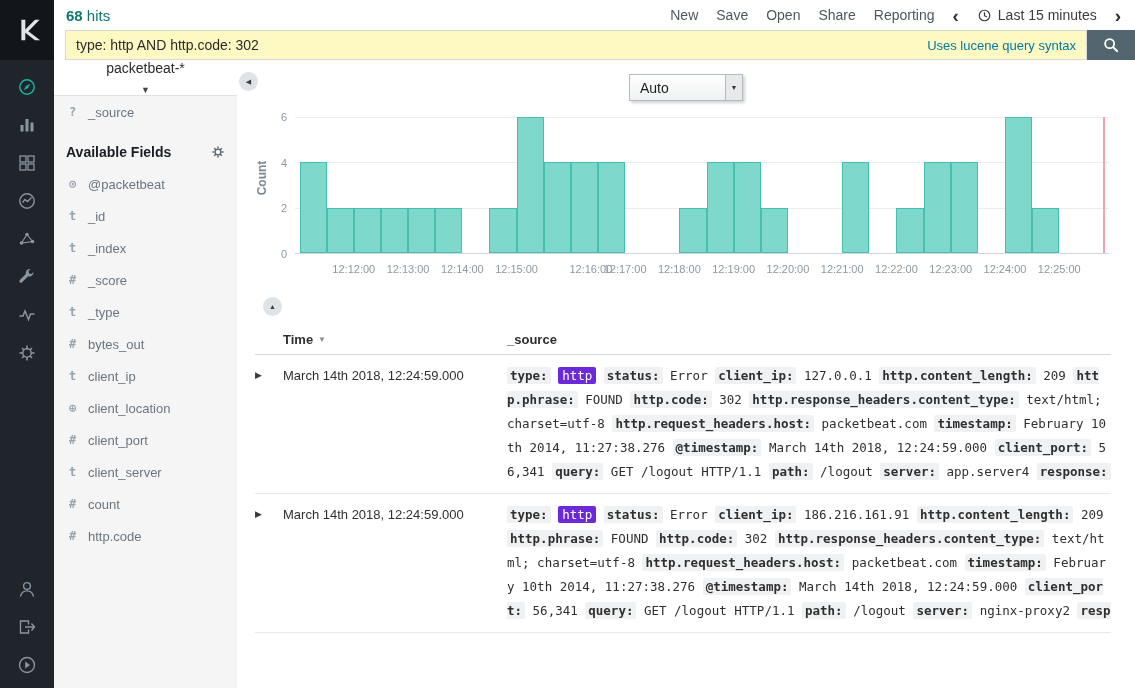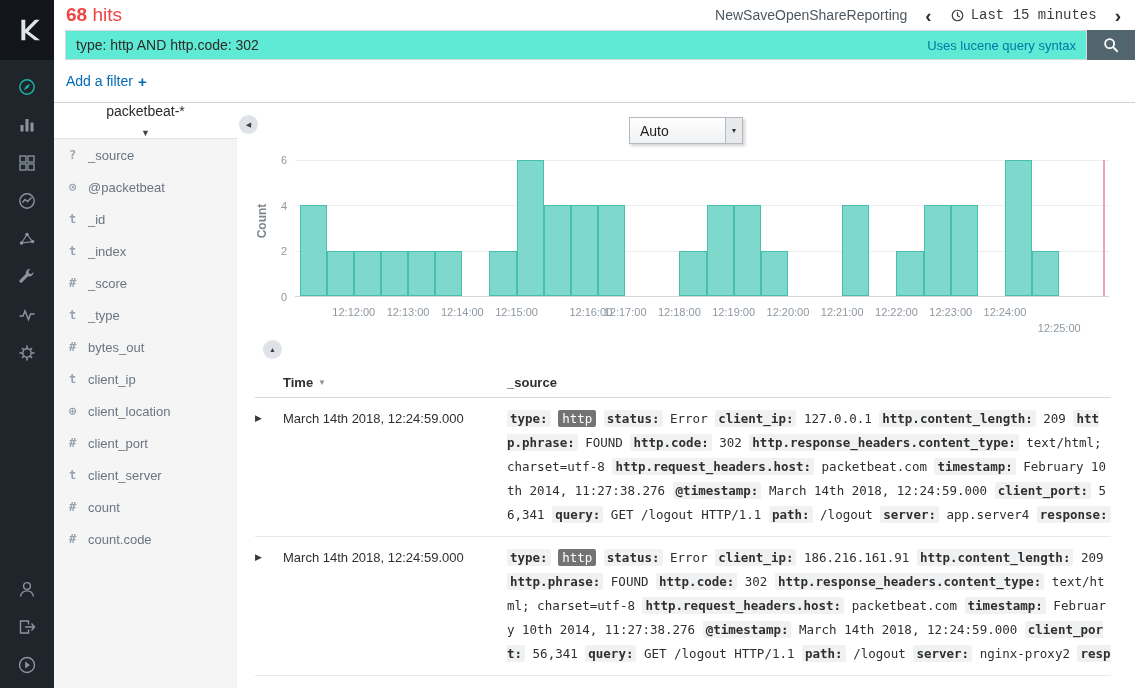--- a/index.html
+++ b/index.html
@@ -12,31 +12,31 @@
   .logo { height:60px; background:#12151a; display:flex; align-items:center; justify-content:center; cursor:pointer; }
   .nav-items { display:flex; flex-direction:column; padding-top:8px; }
   .nav-item { height:38px; display:flex; align-items:center; justify-content:center; color:#8a95a0; cursor:pointer; }
   .nav-item.active { color:#17b8aa; }
   .nav-bottom { margin-top:auto; display:flex; flex-direction:column; padding-bottom:4px; }
 
   
   .right { flex:1; display:flex; flex-direction:column; min-width:0; }
 
   .topbar { height:30px; display:flex; align-items:center; padding:0 14px 0 12px; }
-  .hits { font-size:19px; color:#ef4444; }
+  .hits { font-size:15px; color:#0f766e; }
   .hits b { font-weight:bold; }
   .topbar-right { margin-left:auto; display:flex; align-items:center; gap:18px; }
-  .menu { display:flex; }
+  .menu { display:flex; gap:18px; }
   .menu-item { font-size:14px; color:#4f5archived?; }
   .menu-item { font-size:14px; color:#4f575e; cursor:pointer; }
   .nav-chev { font-size:19px; font-weight:bold; color:#2d2d2d; cursor:pointer; line-height:1; }
-  .timepicker { display:flex; align-items:center; gap:6px; font-size:14px; color:#3c3c3c; cursor:pointer;font-family:Liberation Mono, monospace; }
+  .timepicker { display:flex; align-items:center; gap:6px; font-size:14px; color:#3c3c3c; cursor:pointer; }
 
   .search-row { display:flex; padding-left:11px; height:30px; }
-  .search-box { flex:1; border:1px solid #d4d9de; background:#5eead4; display:flex; align-items:center; padding:0 10px; cursor:text; }
+  .search-box { flex:1; border:1px solid #d4d9de; background:#fef9c3; display:flex; align-items:center; padding:0 10px; cursor:text; }
   .query { font-size:14px; color:#2b2b2b; }
   .hint { margin-left:auto; font-size:13px; color:#0079a5; cursor:pointer; }
   .search-btn { width:48px; border:none; background:#52656e; display:flex; align-items:center; justify-content:center; cursor:pointer; }
 
   .filter-row { height:43px; display:flex; align-items:center; padding-left:12px;
                 border-bottom:1px solid #cfd4d9; background:#fff; }
   .add-filter { font-size:14px; color:#006bb4; cursor:pointer; }
   .plus { font-size:15px; font-weight:bold; color:#006bb4; margin-left:5px; cursor:pointer; }
 
   .content { flex:1; display:flex; min-height:0; }
@@ -91,21 +91,21 @@
   .col-arrow { width:28px; }
   .col-time { width:224px; display:flex; align-items:center; gap:5px; cursor:pointer; }
   .sort { font-size:8px; color:#8e8e8e; }
   .col-source { flex:1; }
   .dt-row { display:flex; border-bottom:1px solid #e8e8e8; padding:9px 0; }
   .row-arrow { width:28px; font-size:9px; color:#3a3a3a; padding-top:6px; cursor:pointer; }
   .row-time { width:224px; font-size:13px; color:#2f2f2f; padding-top:4px; }
   .row-source { flex:1; font-family:"DejaVu Sans Mono",monospace; font-size:12.5px; line-height:24px;
                 color:#2f2f2f; word-break:break-all; max-height:120px; overflow:hidden; }
   .fname { background:#f0f1f2; font-weight:bold; padding:1px 3px; border-radius:2px; }
-  .fval.hl { background:#737373; color:#fff; padding:1px 4px; border-radius:2px; }
+  .fval.hl { background:#6d28d9; color:#fff; padding:1px 4px; border-radius:2px; }
   svg { display:block; }
 </style>
 </head>
 <body>
 
 <div class="app">
 
   <nav class="leftnav">
     <div class="logo">
       <svg width="30" height="30" viewBox="0 0 32 32">
@@ -228,38 +228,50 @@
         <span class="hint">Uses lucene query syntax</span>
       </div>
       <button class="search-btn">
         <svg width="18" height="18" viewBox="0 0 20 20">
           <circle cx="8.5" cy="8.5" r="5" fill="none" stroke="#fff" stroke-width="2"></circle>
           <path d="M12.5 12.5L17.5 17.5" stroke="#fff" stroke-width="2"></path>
         </svg>
       </button>
     </div>
 
-    <div class="filter-row">
-      <span class="add-filter">Add a filter</span>
-      <span class="plus">+</span>
-    </div>
 
     <div class="content">
 
       <aside class="fields-panel">
         <div class="index-row">
           <span>packetbeat-*</span>
           <span class="index-caret">▼</span>
         </div>
         <div>
             <div class="f-item">
               <span class="f-badge">?</span>
               <span class="f-name">_source</span>
             </div>
           </div>
+        <div class="side-h">
+          <span>Available Fields</span>
+          <svg width="14" height="14" viewBox="0 0 20 20" style="color:#55606a">
+            <circle cx="10" cy="10" r="4.2" fill="none" stroke="currentColor" stroke-width="1.8"></circle>
+            <g stroke="currentColor" stroke-width="2">
+              <line x1="15" y1="10" x2="18" y2="10"></line>
+                <line x1="10" y1="15" x2="10" y2="18"></line>
+              <line x1="5" y1="10" x2="2" y2="10"></line>
+                <line x1="10" y1="5" x2="10" y2="2"></line>
+              <line x1="13.2" y1="13.2" x2="15.4" y2="15.4"></line>
+                <line x1="6.8" y1="13.2" x2="4.6" y2="15.4"></line>
+              <line x1="13.2" y1="6.8" x2="15.4" y2="4.6"></line>
+                <line x1="6.8" y1="6.8" x2="4.6" y2="4.6"></line>
+            </g>
+          </svg>
+        </div>
         <div>
             <div class="f-item">
               <span class="f-badge">⊙</span>
               <span class="f-name">@packetbeat</span>
             </div>
             <div class="f-item">
               <span class="f-badge">t</span>
               <span class="f-name">_id</span>
             </div>
             <div class="f-item">
@@ -293,21 +305,21 @@
             <div class="f-item">
               <span class="f-badge">t</span>
               <span class="f-name">client_server</span>
             </div>
             <div class="f-item">
               <span class="f-badge">#</span>
               <span class="f-name">count</span>
             </div>
             <div class="f-item">
               <span class="f-badge">#</span>
-              <span class="f-name">count.code</span>
+              <span class="f-name">http.code</span>
             </div>
           </div>
       </aside>
 
       <section class="main">
         <div class="round-btn collapse-left">◀</div>
 
         <div class="viz-header">
           <div class="interval-select">
             <span>Auto</span>
@@ -357,21 +369,21 @@
               <div class="x-tick" style="left: 27.2222%;">12:15:00</div>
               <div class="x-tick" style="left: 33.8889%; margin-left: 20px;">12:16:00</div>
               <div class="x-tick" style="left: 40.5556%;">12:17:00</div>
               <div class="x-tick" style="left: 47.2222%;">12:18:00</div>
               <div class="x-tick" style="left: 53.8889%;">12:19:00</div>
               <div class="x-tick" style="left: 60.5556%;">12:20:00</div>
               <div class="x-tick" style="left: 67.2222%; text-align: right;">12:21:00</div>
               <div class="x-tick" style="left: 73.8889%;">12:22:00</div>
               <div class="x-tick" style="left: 80.5556%;">12:23:00</div>
               <div class="x-tick" style="left: 87.2222%;">12:24:00</div>
-              <div class="x-tick" style="left: 93.8889%; margin-top: 16px;">12:25:00</div>
+              <div class="x-tick" style="left: 93.8889%;">12:25:00</div>
             </div>
         </div>
 
         <div class="round-btn chart-collapse">▲</div>
 
         <div class="doc-table">
           <div class="dt-head">
             <div class="col-arrow"></div>
             <div class="col-time">
               <span>Time</span>

